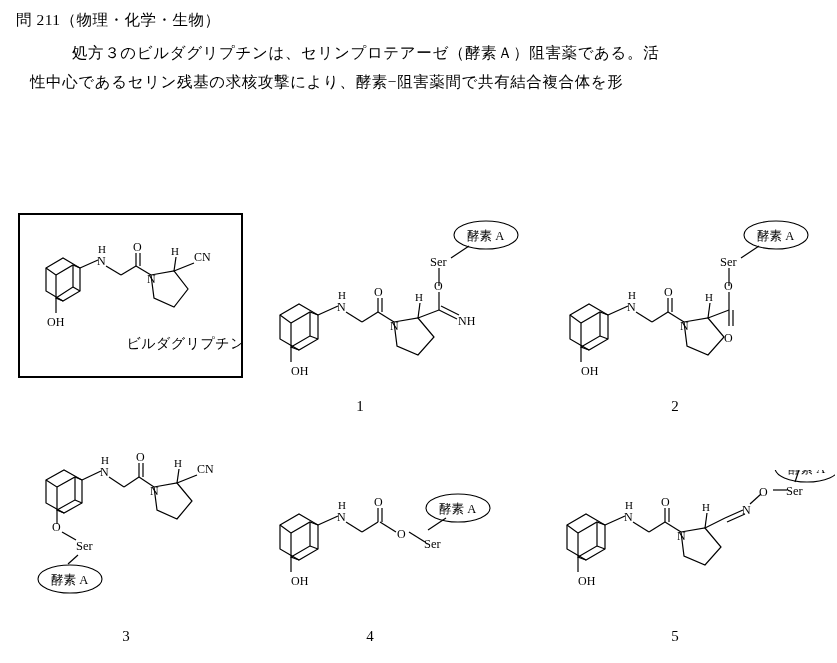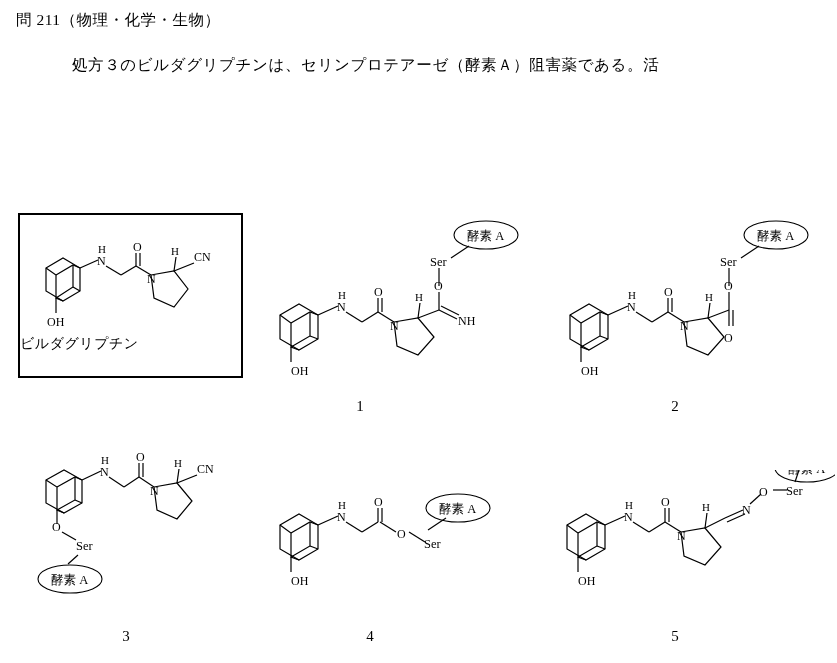--- a/index.html
+++ b/index.html
@@ -30,21 +30,20 @@
     white-space: nowrap;
   }
   .q-body {
     position: absolute;
     left: 16px;
     top: 38px;
     width: 806px;
     font-size: 15.5px;
     line-height: 29px;
     letter-spacing: 0.6px;
-    margin-top: 12px;
   }
   .q-body p {
     margin: 0;
     text-indent: 0;
   }
   .indent-1 { padding-left: 56px; }
   .indent-2 { padding-left: 14px; }
   .indent-3 { padding-left: 28px; }
 
   
@@ -65,39 +64,40 @@
     left: 18px;
     top: 13px;
     width: 225px;
     height: 165px;
     border: 2px solid #000;
     box-sizing: border-box;
   }
   .caption {
     position: absolute;
     font-size: 14px;
-    text-align: left;
+    text-align: right;
     letter-spacing: 0.5px;
   }
   .num-label {
     position: absolute;
     font-size: 15px;
     text-align: center;
     width: 30px;
   }
 </style>
 </head>
 <body>
 
 <div class="page">
 
   <div class="q-header">問 211（物理・化学・生物）</div>
 
   <div class="q-body">
     <p class="indent-1">処方３のビルダグリプチンは、セリンプロテアーゼ（酵素Ａ）阻害薬である。活</p>
+    <p class="indent-2">性中心であるセリン残基の求核攻撃により、酵素−阻害薬間で共有結合複合体を形</p>
   </div>
 
   <div class="struct-area">
 
     <div class="boxed">
       <div class="struct" style="left:-2px; top:-2px;">
         <svg width="226" height="135" viewBox="0 0 226 135">
           <g fill="none" stroke="#000" stroke-width="1.2">
 
             <path d="M28 55 L45 45 L62 55 L62 78 L45 88 L28 78 Z"></path>

